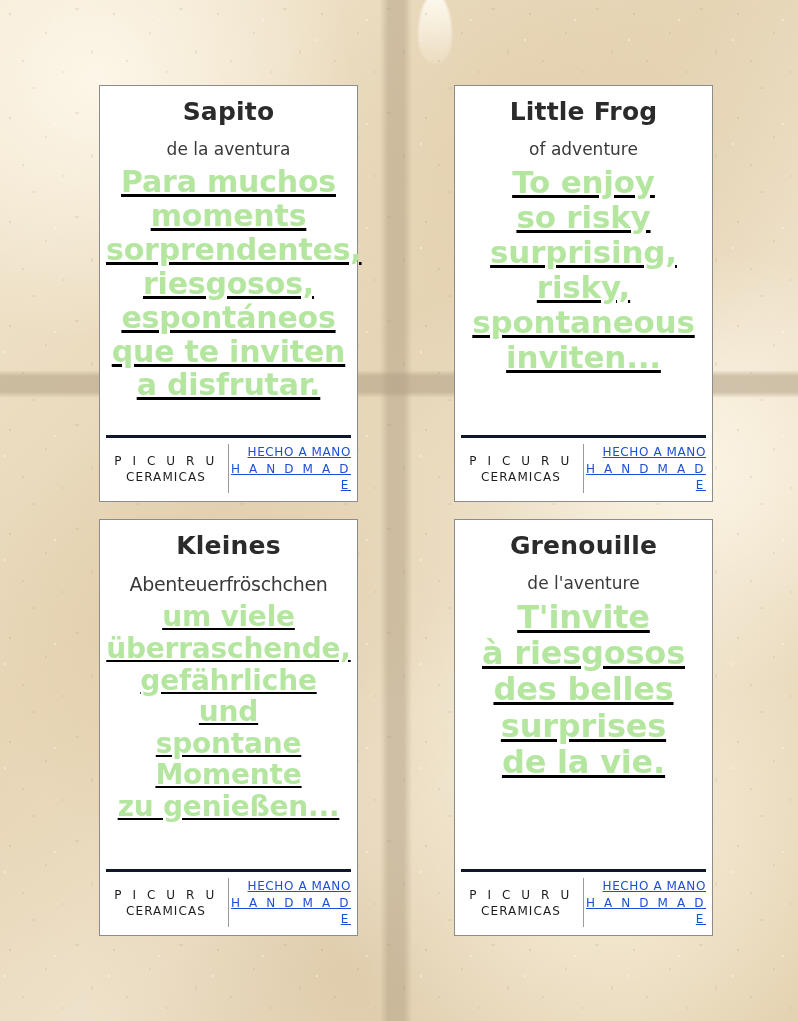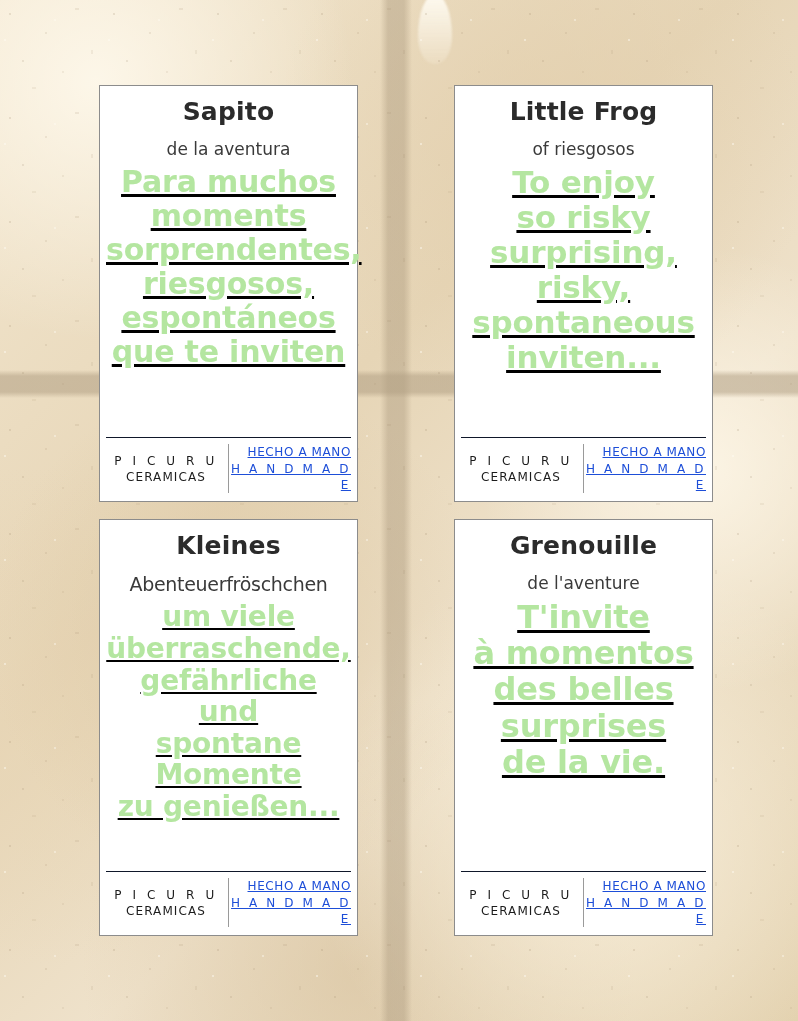--- a/index.html
+++ b/index.html
@@ -142,21 +142,21 @@
   .card-body.size-a p { font-size: 30px; }
   .card-body.size-b p { font-size: 31px; }
   .card-body.size-c p { font-size: 28px; }
   .card-body.size-d p { font-size: 32px; }
 
   
   .card-footer {
     width: 100%;
     margin-top: auto;
     padding-top: 6px;
-    border-top: 1px solid #0f172a;
+    border-top: 3px solid #0f172a;
     display: flex;
     align-items: center;
     justify-content: center;
   }
 
   .brand {
     flex: 1;
     text-align: center;
     font-family: "DejaVu Sans", sans-serif;
     color: #1c1c1c;
@@ -217,37 +217,38 @@
   <div class="card">
     <div class="card-title">Sapito</div>
     <div class="card-subtitle">de la aventura</div>
     <div class="card-body size-a">
       <p>Para muchos</p>
       <p>moments</p>
       <p>sorprendentes,</p>
       <p>riesgosos,</p>
       <p>espontáneos</p>
       <p>que te inviten</p>
+      <p>a disfrutar.</p>
     </div>
     <div class="card-footer">
       <div class="brand">
         <span class="brand-name">P I C U R U</span>
         <span class="brand-sub">CERAMICAS</span>
       </div>
       <div class="divider"></div>
       <div class="handmade">
         <span class="hm-top">HECHO A MANO</span>
         <span class="hm-bottom">H A N D M A D E</span>
       </div>
     </div>
   </div>
 
   <div class="card">
     <div class="card-title">Little Frog</div>
-    <div class="card-subtitle">of riesgosos</div>
+    <div class="card-subtitle">of adventure</div>
     <div class="card-body size-b">
       <p>To enjoy</p>
       <p>so risky</p>
       <p>surprising,</p>
       <p>risky,</p>
       <p>spontaneous</p>
       <p>inviten...</p>
     </div>
     <div class="card-footer">
       <div class="brand">
@@ -285,21 +286,21 @@
         <span class="hm-bottom">H A N D M A D E</span>
       </div>
     </div>
   </div>
 
   <div class="card">
     <div class="card-title">Grenouille</div>
     <div class="card-subtitle">de l'aventure</div>
     <div class="card-body size-d">
       <p>T'invite</p>
-      <p>à momentos</p>
+      <p>à riesgosos</p>
       <p>des belles</p>
       <p>surprises</p>
       <p>de la vie.</p>
     </div>
     <div class="card-footer">
       <div class="brand">
         <span class="brand-name">P I C U R U</span>
         <span class="brand-sub">CERAMICAS</span>
       </div>
       <div class="divider"></div>

